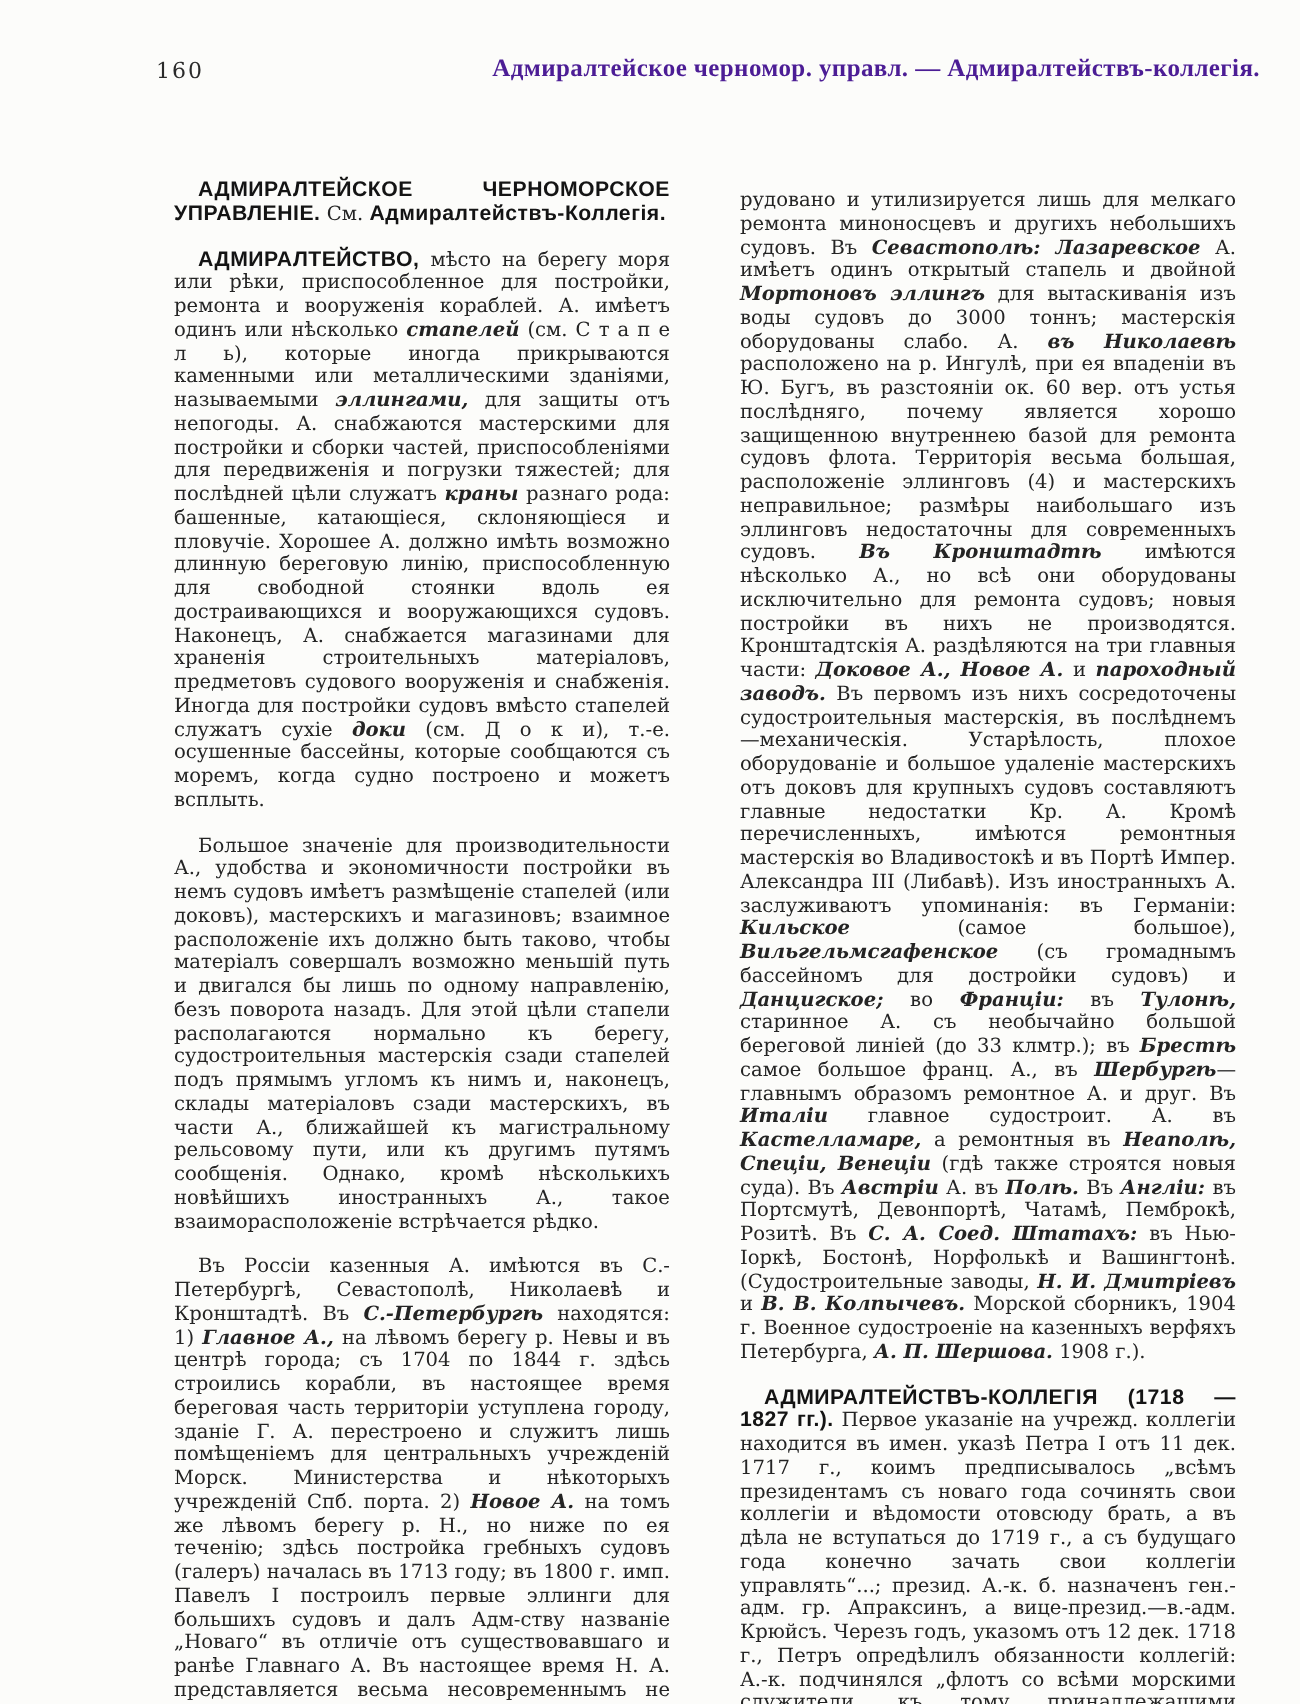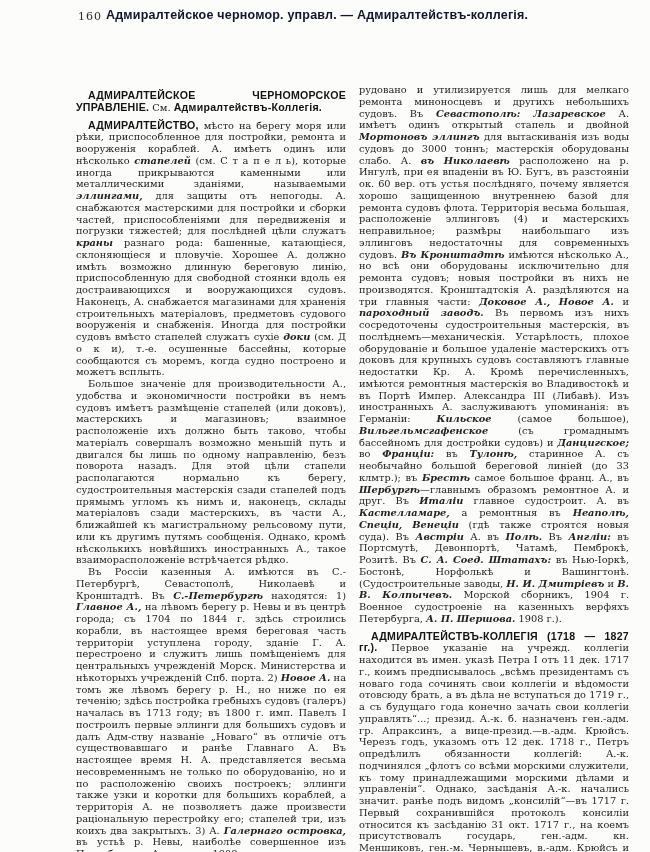--- a/index.html
+++ b/index.html
@@ -6,43 +6,43 @@
   .page{
     position:relative;
     width:650px;height:852px;
     background:#fcfcfa;
     color:#222;
     font-family:"DejaVu Serif","Liberation Serif",serif;
     overflow:hidden;
     box-sizing:border-box;
   }
   .running-head{
-    position:absolute;top:8px;left:76px;width:554px;height:18px;
+    position:absolute;top:27px;left:76px;width:554px;height:18px;
   }
   .pagenum{
     position:absolute;left:2px;top:2px;
     font-size:11px;letter-spacing:1px;color:#2a2a2a;
   }
   .run-title{
-    display:block;text-align:left;
-    font-family:Liberation Sans, sans-serif;
-    font-weight:700;font-size:12.5px;letter-spacing:.2px;color:#0f172a;
+    display:block;text-align:right;
+    font-family:Liberation Serif, serif;
+    font-weight:700;font-size:12.5px;letter-spacing:.2px;color:#4c1d95;
     padding-left:30px;
   }
   .columns{
     position:absolute;top:84px;left:76px;width:554px;
     display:flex;gap:13px;
   }
   .col{
     width:270px;min-width:270px;
     font-size:9.8px;line-height:11.75px;
     text-align:justify;
     color:#242424;
   }
-  .para{margin:0;}
+  .para{margin:11px;}
   .para.indent{text-indent:12px;}
   .para.article{margin-top:6px;}
   .lead,.blead{
     font-family:"Liberation Sans","DejaVu Sans",sans-serif;
     font-weight:700;font-size:10.6px;letter-spacing:.25px;color:#141414;
   }
   i{font-style:italic;font-weight:bold;}
 </style>
 </head>
 <body>

